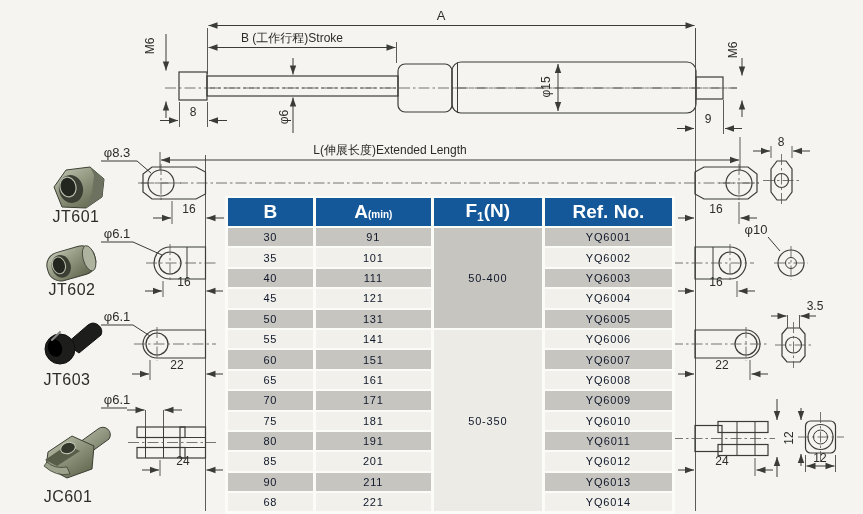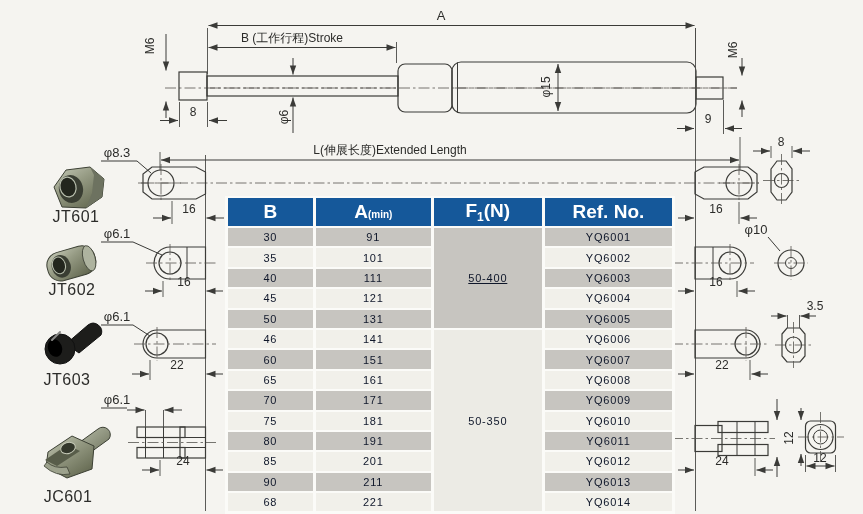--- a/index.html
+++ b/index.html
@@ -18,21 +18,21 @@
   .table-wrap{position:absolute;left:225px;top:196px;width:450px;height:318px;background:#fbfbf8;}
   table.spec{border-collapse:separate;border-spacing:3px 2px;table-layout:fixed;width:450px;}
   table.spec th{background:#15589a;color:#fff;font-weight:bold;font-size:19px;height:28px;
                 text-align:center;padding:0;}
   table.spec th .sub{font-size:10px;font-weight:bold;}
   table.spec th .fsub{font-size:12px;vertical-align:-4px;}
   table.spec td{height:18.4px;text-align:center;font-size:11px;color:#0f172a;padding:0;
                 letter-spacing:.8px;}
   tr.rg td{background:#c7c5c0;}
   tr.rw td{background:#f1f0ea;}
-  td.f1a{background:#c7c5c0 !important;text-decoration:underline;}
+  td.f1a{background:#c7c5c0 !important;}
   td.f1b{background:#ecebe5 !important;margin-left:8px;}
 </style>
 </head>
 <body>
 
 <div class="canvas">
 
 <svg width="863" height="514" viewBox="0 0 863 514">
   <defs>
     <marker id="ar" viewBox="0 0 10 8" refX="9.5" refY="4" markerWidth="10" markerHeight="8" orient="auto-start-reverse">
@@ -363,21 +363,21 @@
             <td>45</td>
             <td>121</td>
             <td>YQ6004</td>
           </tr>
           <tr class="rg">
             <td>50</td>
             <td>131</td>
             <td>YQ6005</td>
           </tr>
           <tr class="rw">
-            <td>46</td>
+            <td>55</td>
             <td>141</td>
             <td rowspan="9" class="f1b">50-350</td>
             <td>YQ6006</td>
           </tr>
           <tr class="rg">
             <td>60</td>
             <td>151</td>
             <td>YQ6007</td>
           </tr>
           <tr class="rw">

